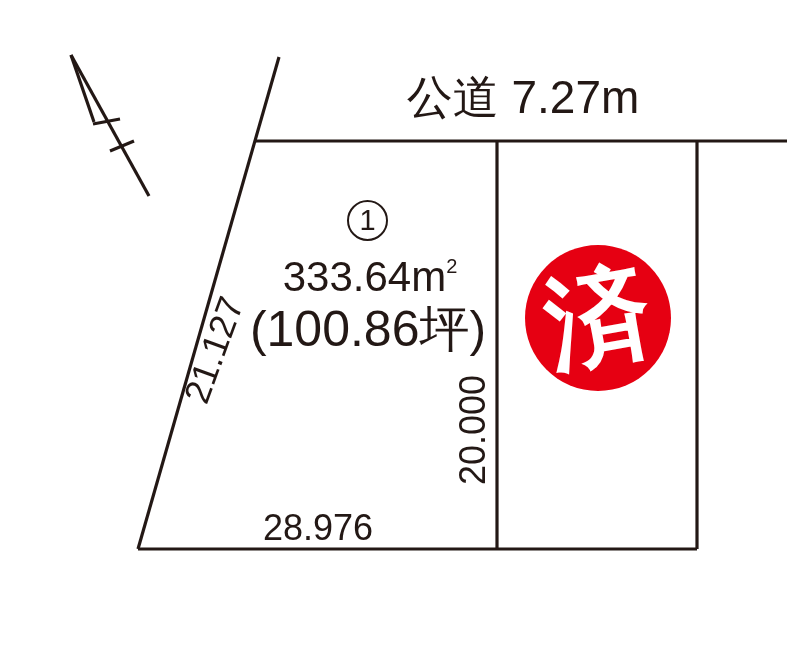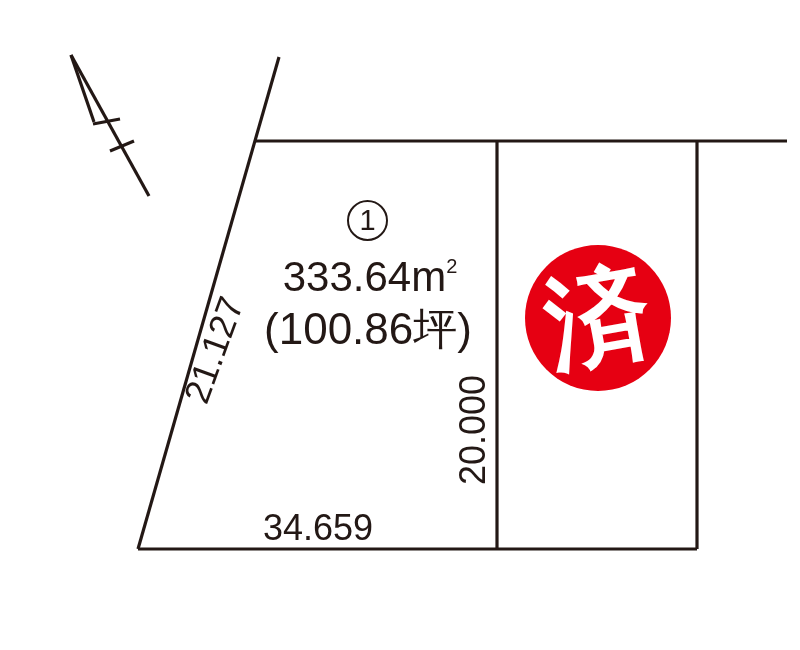--- a/index.html
+++ b/index.html
@@ -16,21 +16,21 @@
   .dim-left{left:214px;top:350px;transform:translate(-50%,-50%) rotate(-70deg);}
   .dim-right{left:473px;top:430px;transform:translate(-50%,-50%) rotate(-90deg);}
   .lot-number{
     left:347px;top:200px;position:absolute;width:37px;height:37px;
     border:2.5px solid #231815;border-radius:50%;
     display:flex;align-items:center;justify-content:center;
     font-size:29px;line-height:1;
   }
   .area-line{left:370px;top:277px;font-size:42px;}
   .area-sup{display:inline-block;font-size:20px;transform:translateY(-18px);}
-  .tsubo-line{left:368px;top:329px;font-size:44px;}
+  .tsubo-line{left:368px;top:329px;font-size:50px;}
   .sold-badge{
     position:absolute;left:525px;top:245px;width:146px;height:146px;
     background:#e60012;border-radius:50%;
     display:flex;align-items:center;justify-content:center;
   }
   .sold-badge .stamp{
     color:#ffffff;font-size:104px;font-weight:bold;line-height:1;
     transform:rotate(-10deg);
   }
 </style>
@@ -50,33 +50,34 @@
       </g>
 
       <line x1="279" y1="57" x2="138" y2="549"></line>
       <line x1="255" y1="141" x2="787" y2="141"></line>
       <line x1="138" y1="549" x2="697" y2="549"></line>
       <line x1="497" y1="141" x2="497" y2="549"></line>
       <line x1="697" y1="141" x2="697" y2="549"></line>
     </g>
   </svg>
 
+  <div class="txt road-label">公道 7.27m</div>
 
 
   <div class="lot-number">
     <span>1</span>
   </div>
 
   <div class="txt area-line"><span>333.64</span><span>m</span><span class="area-sup">2</span></div>
 
   <div class="txt tsubo-line">(100.86坪)</div>
 
   <div class="txt dim dim-left">21.127</div>
 
   <div class="txt dim dim-right">20.000</div>
 
-  <div class="txt dim dim-bottom">34.659</div>
+  <div class="txt dim dim-bottom">28.976</div>
 
   <div class="sold-badge" style="background: rgb(230, 0, 18);">
     <span class="stamp" style="color: rgb(255, 255, 255);">済</span>
   </div>
 
 </div>
 
 </body></html>

